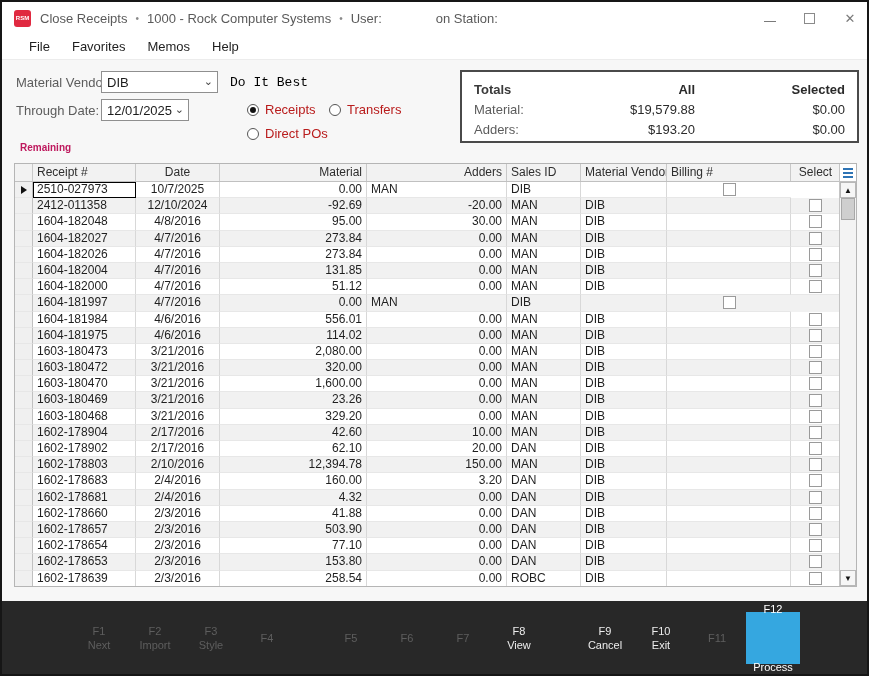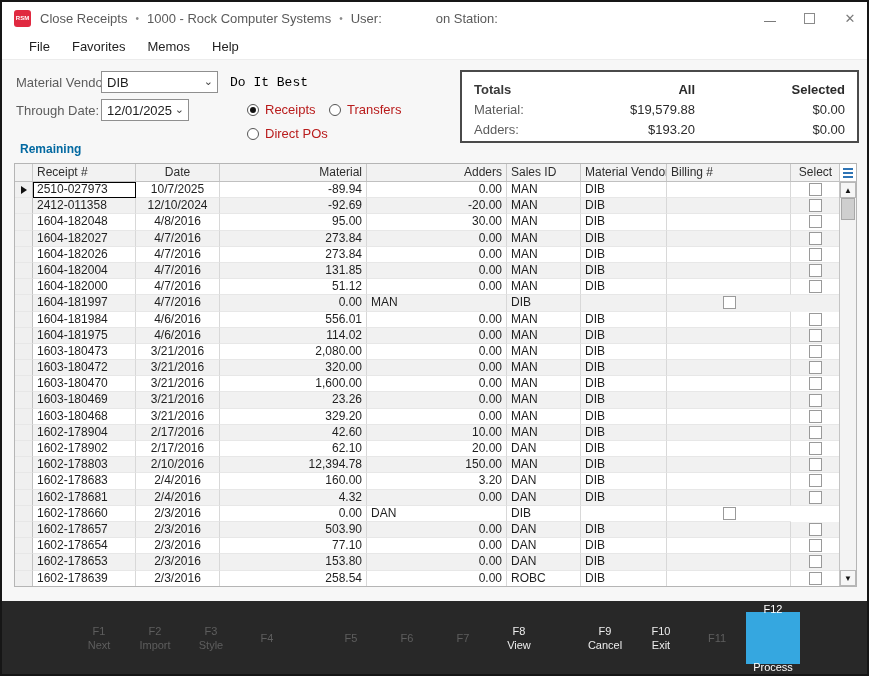--- a/index.html
+++ b/index.html
@@ -31,21 +31,21 @@
   .radio-row { position: absolute; display: flex; align-items: center; gap: 6px; font-size: 13px; color: #b91c1c; }
   .radio-circle { width: 12px; height: 12px; border-radius: 50%; border: 1px solid #555; background: #fff; position: relative; flex: 0 0 auto; }
   .radio-circle.checked::after { content: ""; position: absolute; left: 2px; top: 2px; width: 6px; height: 6px; border-radius: 50%; background: #111; }
 
   
   .totals { position: absolute; left: 458px; top: 10px; width: 399px; height: 73px; background: #fff; border: 2px solid #4a4a4a; padding: 7px 12px 5px 12px; display: grid; grid-template-columns: 90px 1fr 150px; grid-auto-rows: 20px; align-items: center; font-size: 13px; }
   .totals .hd { font-weight: bold; color: #3a3a3a; }
   .totals .r { text-align: right; color: #2a2a2a; }
   .totals .rl { color: #5c5c5c; }
 
-  .section-label { position: absolute; left: 18px; top: 82px; font-size: 12px; font-weight: bold; color: #0369a1; }
+  .section-label { position: absolute; left: 18px; top: 82px; font-size: 10px; font-weight: bold; color: #be185d; }
 
   
   .datagrid { position: absolute; left: 12px; top: 103px; width: 843px; height: 424px; background: #fff; border: 1px solid #b5b5b5; }
   .grid-header, .grid-row { display: grid; grid-template-columns: 18px 103px 84px 147px 140px 74px 86px 124px 49px; }
   .grid-header { height: 18px; background: #f2f2f2; border-bottom: 1px solid #c0c0c0; }
   .grid-header .hc { font-size: 12px; color: #2e2e2e; padding: 0 4px; line-height: 17px; border-right: 1px solid #c9c9c9; overflow: hidden; white-space: nowrap; }
   .hc.center { text-align: center; }
   .hc.right { text-align: right; }
   .grid-body { position: absolute; top: 18px; left: 0; right: 17px; bottom: 0; overflow: hidden; }
   .grid-row { height: 16.2px; background: #fff; }
@@ -159,21 +159,20 @@
         <div class="hc">Billing #</div>
         <div class="hc center" style="border-right:none;">Select</div>
       </div>
       <div class="grid-body">
           <div class="grid-row focused">
     <div class="c sel">
               <span class="caret"></span>
             </div>
     <div class="c" data-cell="0">2510-027973</div>
     <div class="c" style="text-align:center;" data-cell="1">10/7/2025</div>
-    <div class="c num" data-cell="2">-89.94</div>
     <div class="c num" data-cell="3">0.00</div>
     <div class="c" data-cell="4">MAN</div>
     <div class="c" data-cell="5">DIB</div>
     <div class="c" data-cell="6"></div>
     <div class="c center" style="border-right:none;">
               <span class="checkbox"></span>
             </div>
   </div>
           <div class="grid-row alt">
     <div class="c sel"></div>
@@ -418,20 +417,21 @@
     <div class="c" data-cell="5">DIB</div>
     <div class="c" data-cell="6"></div>
     <div class="c center" style="border-right:none;">
               <span class="checkbox"></span>
             </div>
   </div>
           <div class="grid-row">
     <div class="c sel"></div>
     <div class="c" data-cell="0">1602-178660</div>
     <div class="c" style="text-align:center;" data-cell="1">2/3/2016</div>
+    <div class="c num" data-cell="2">41.88</div>
     <div class="c num" data-cell="3">0.00</div>
     <div class="c" data-cell="4">DAN</div>
     <div class="c" data-cell="5">DIB</div>
     <div class="c" data-cell="6"></div>
     <div class="c center" style="border-right:none;">
               <span class="checkbox"></span>
             </div>
   </div>
           <div class="grid-row alt">
     <div class="c sel"></div>

